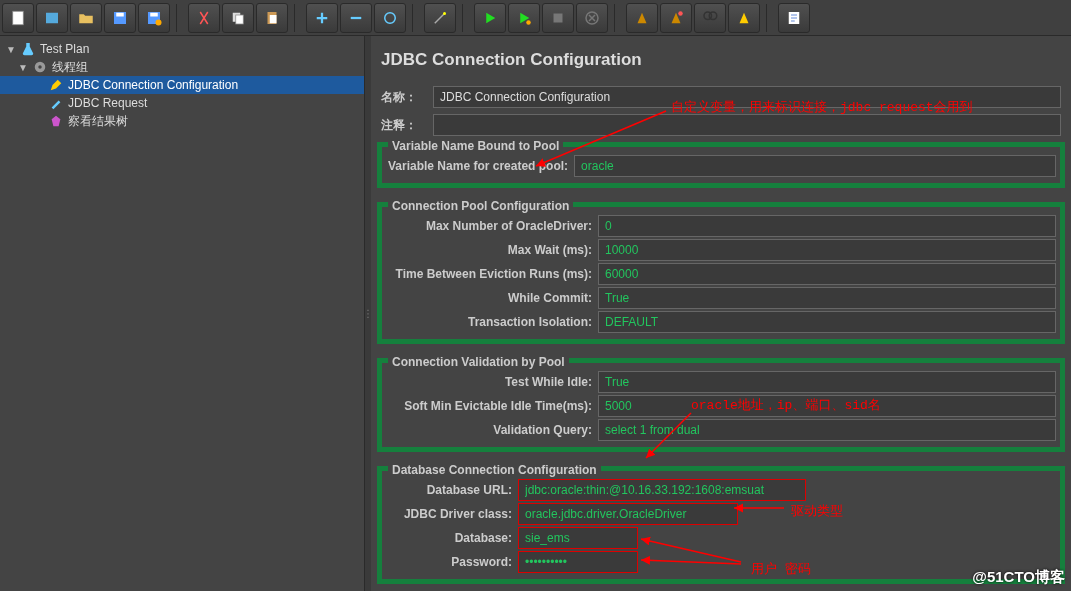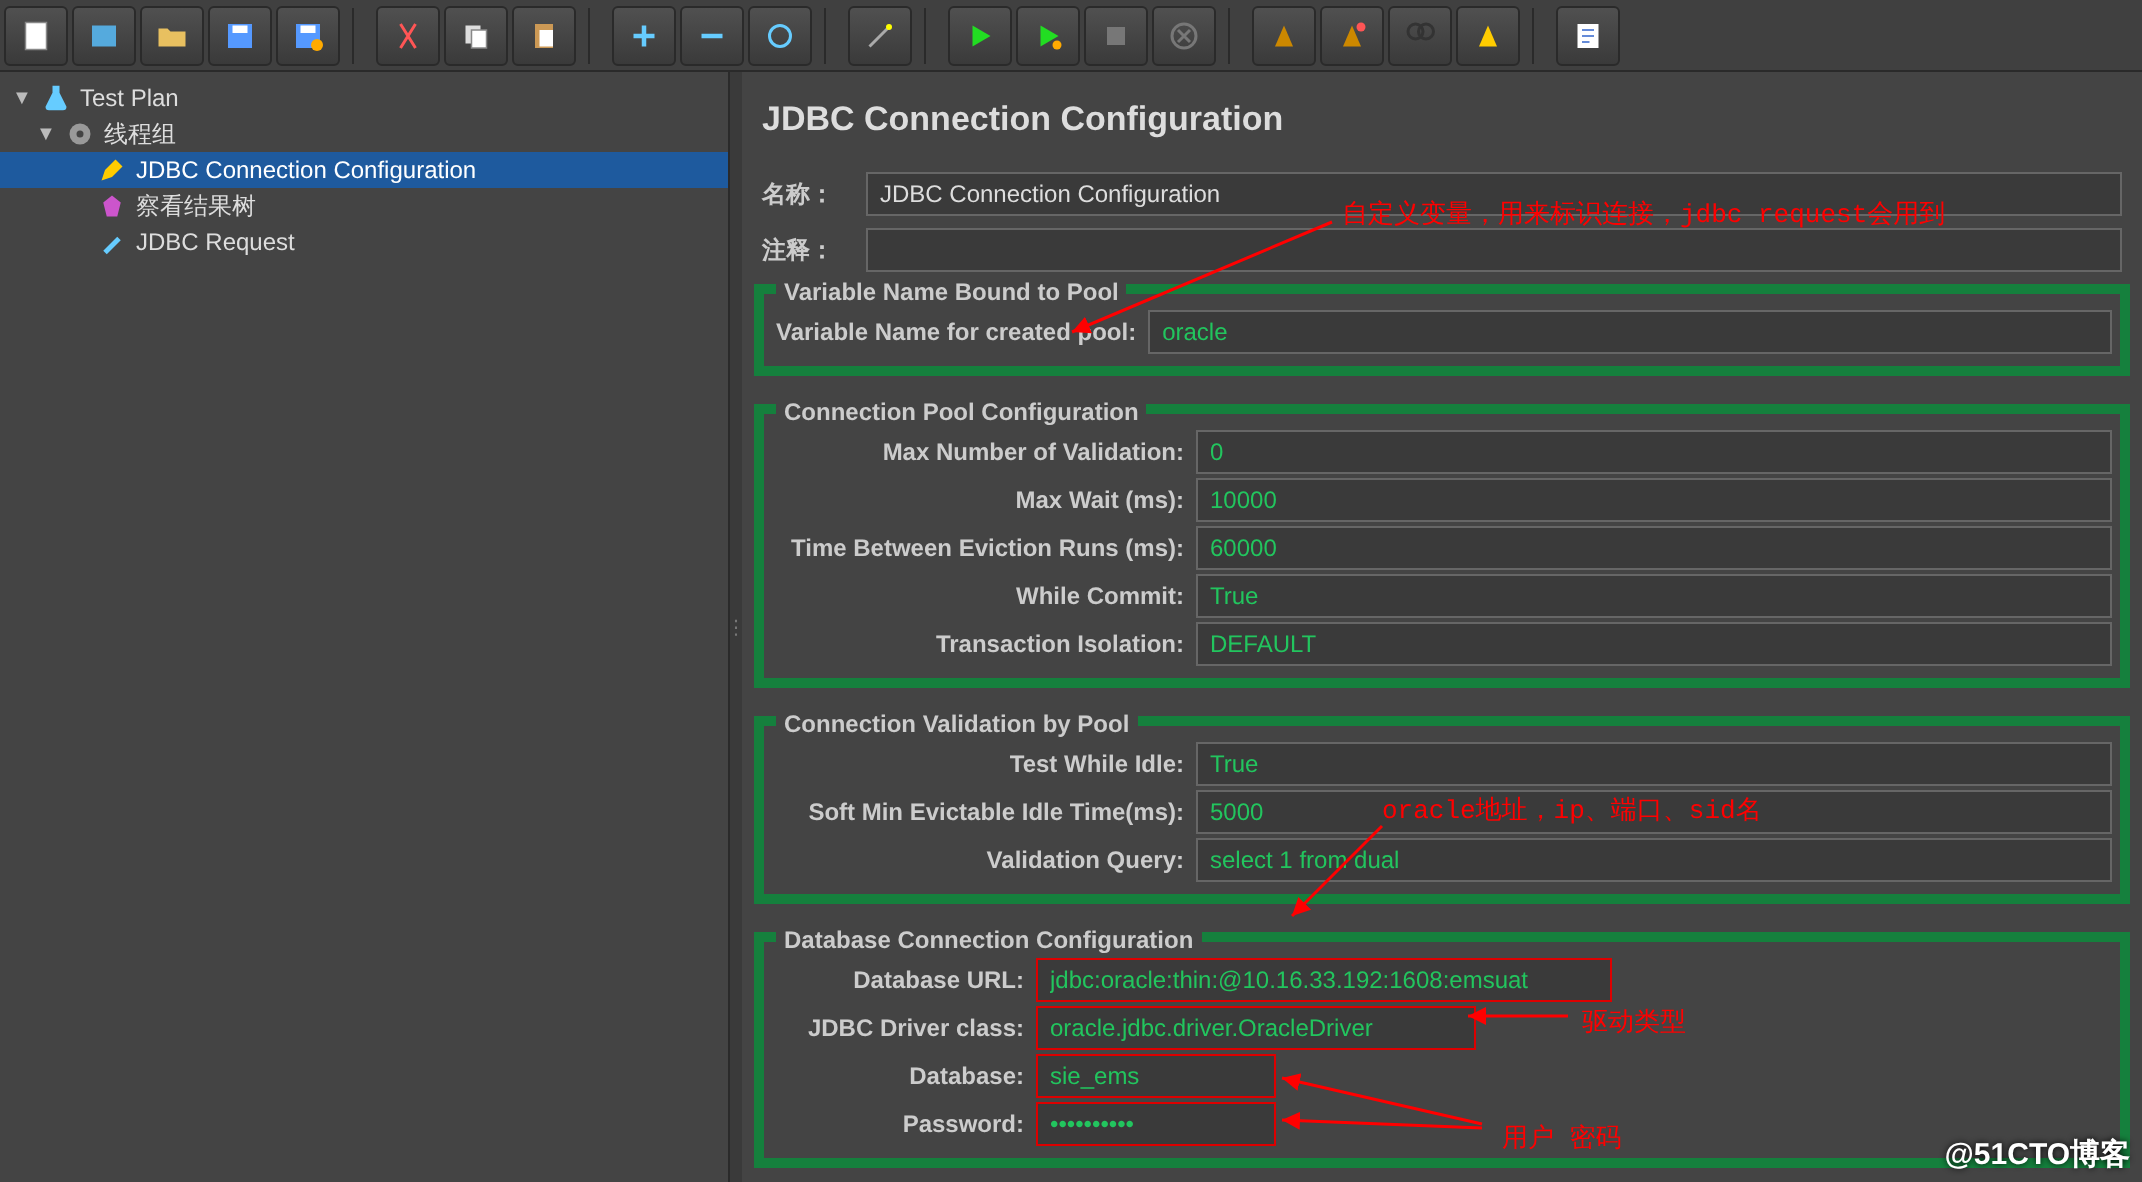--- a/index.html
+++ b/index.html
@@ -199,33 +199,33 @@
           <svg viewBox="0 0 16 16" width="14" height="14">
             <path d="M2 14l2-6 6-6 4 4-6 6-6 2z" fill="#fc0"></path>
           </svg>
         </span>
       <span>JDBC Connection Configuration</span>
     </div>
     <div class="tree-node indent2">
       <span class="tree-toggle"></span>
       <span class="tree-icon">
           <svg viewBox="0 0 16 16" width="14" height="14">
-            <path d="M8 2l5 4-2 8H5l-2-8z" fill="#c5c"></path>
-          </svg>
-        </span>
-      <span>察看结果树</span>
+            <path d="M3 13l8-8 2 2-8 8z" fill="#6cf"></path>
+          </svg>
+        </span>
+      <span>JDBC Request</span>
     </div>
     <div class="tree-node indent2">
       <span class="tree-toggle"></span>
       <span class="tree-icon">
           <svg viewBox="0 0 16 16" width="14" height="14">
-            <path d="M3 13l8-8 2 2-8 8z" fill="#6cf"></path>
-          </svg>
-        </span>
-      <span>JDBC Request</span>
+            <path d="M8 2l5 4-2 8H5l-2-8z" fill="#c5c"></path>
+          </svg>
+        </span>
+      <span>察看结果树</span>
     </div>
   </div>
 
   <div class="splitter">⋮</div>
 
   <div class="right-panel">
     <div class="title">JDBC Connection Configuration</div>
 
     <div class="form-line">
       <label>名称：</label>
@@ -240,21 +240,21 @@
       <span class="group-title">Variable Name Bound to Pool</span>
       <div class="grow">
         <div class="glabel" style="width:auto;text-align:left">Variable Name for created pool:</div>
         <input class="ginput" value="oracle" style="">
       </div>
     </div>
 
     <div class="group">
       <span class="group-title">Connection Pool Configuration</span>
       <div class="grow">
-          <div class="glabel">Max Number of Validation:</div>
+          <div class="glabel">Max Number of OracleDriver:</div>
           <input class="ginput" value="0" style="">
         </div>
       <div class="grow">
           <div class="glabel">Max Wait (ms):</div>
           <input class="ginput" value="10000" style="">
         </div>
       <div class="grow">
           <div class="glabel">Time Between Eviction Runs (ms):</div>
           <input class="ginput" value="60000" style="">
         </div>

